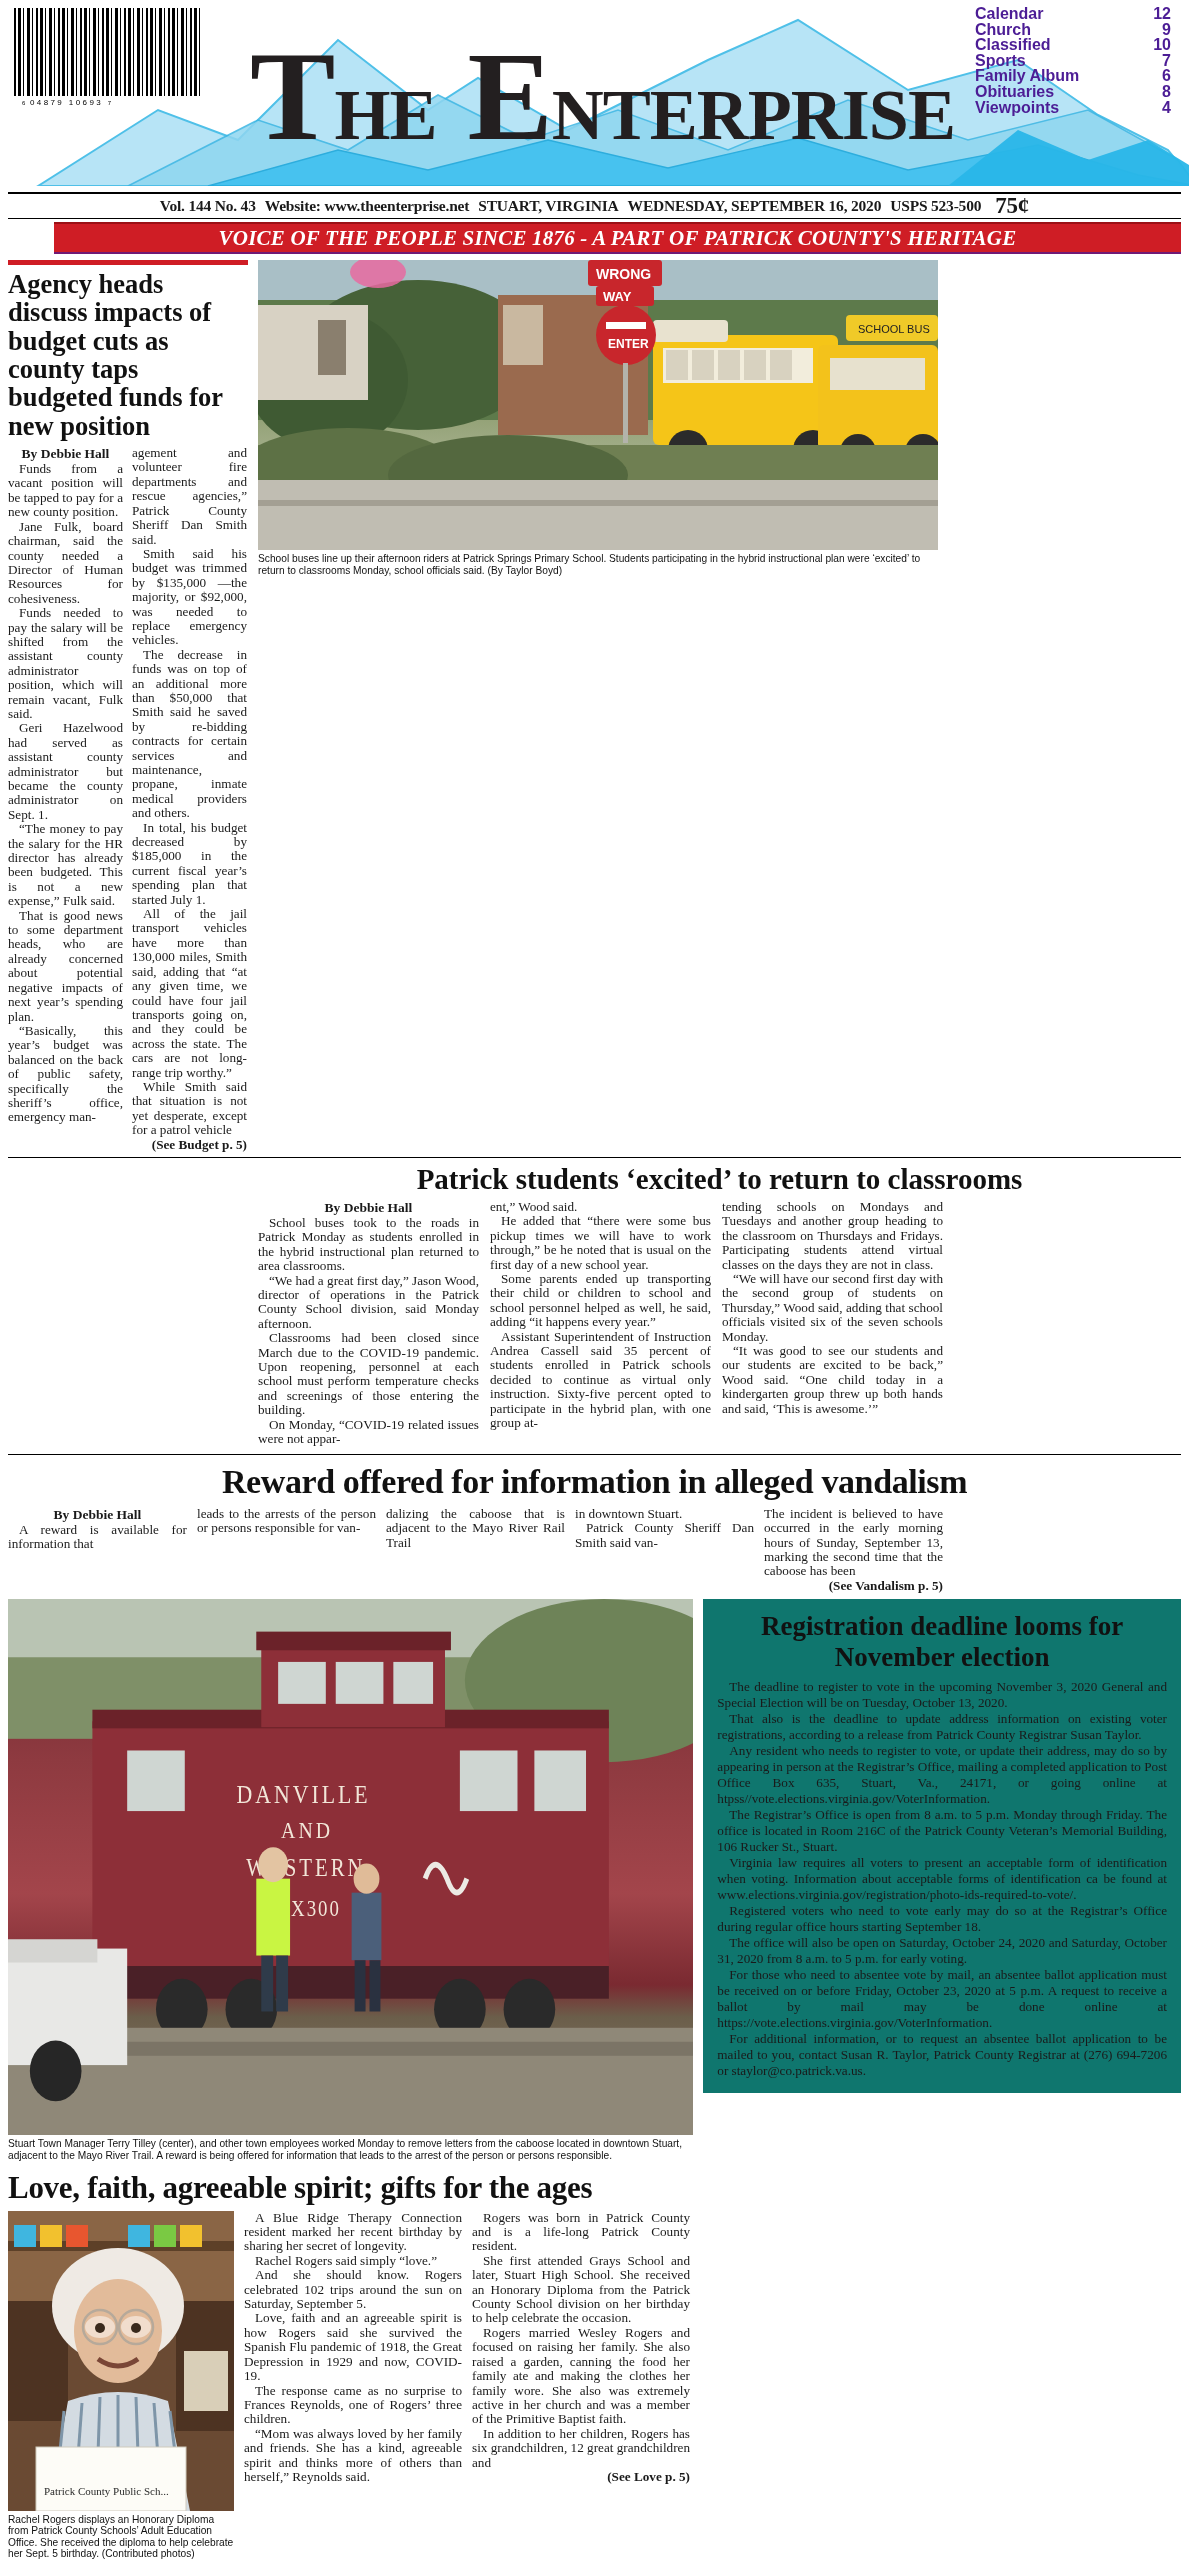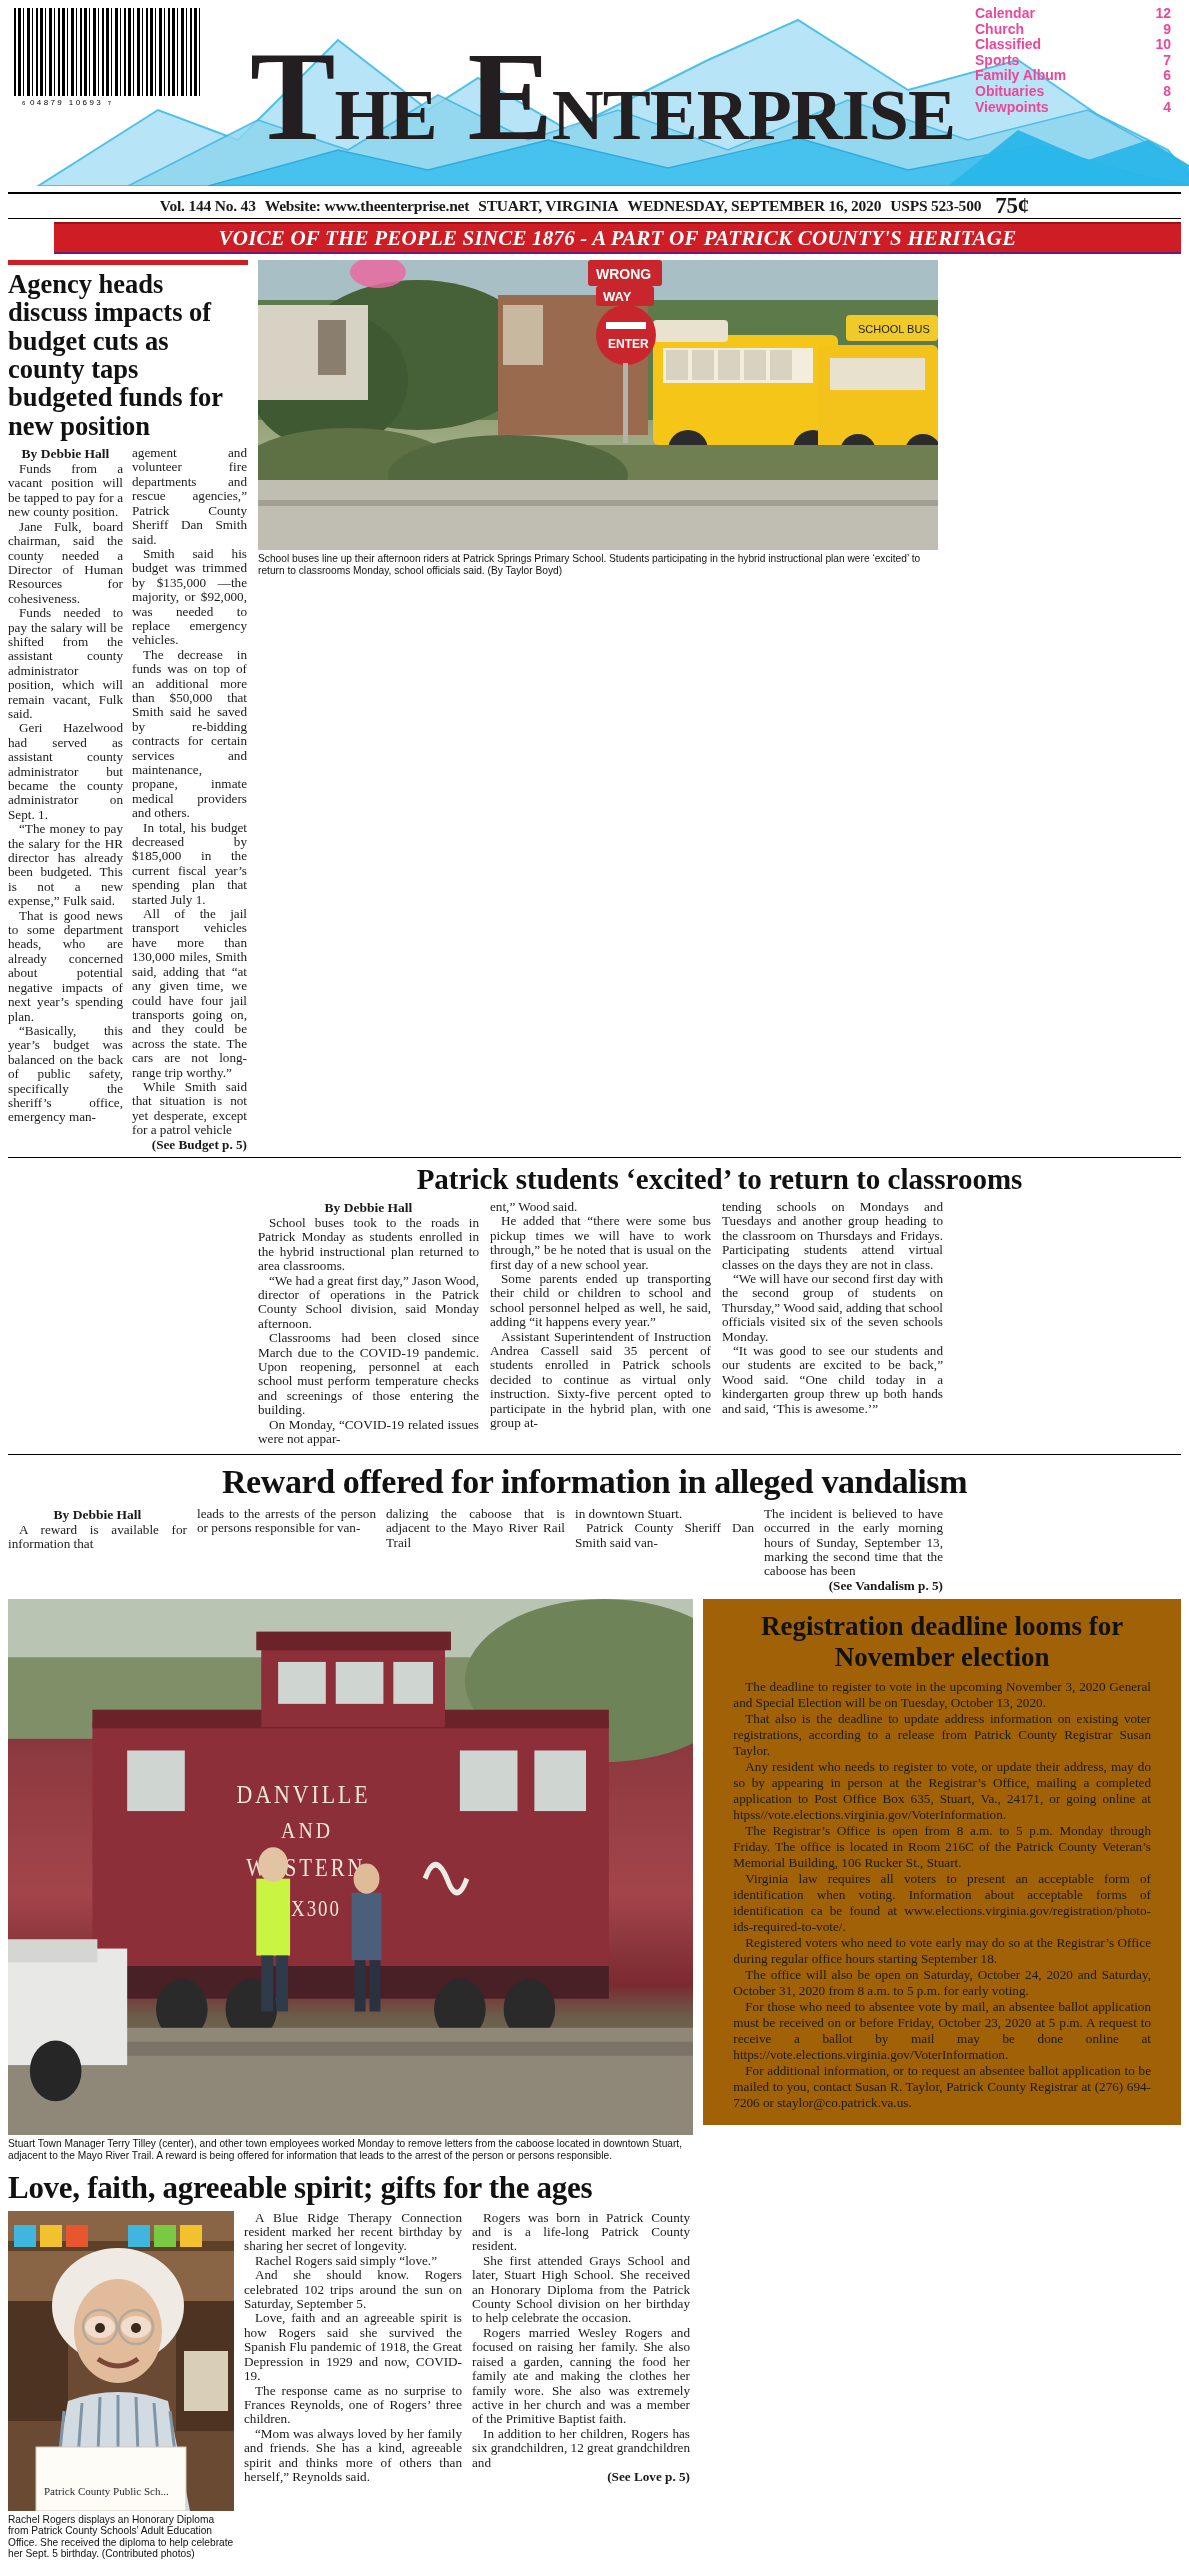--- a/index.html
+++ b/index.html
@@ -32,21 +32,21 @@
 
   .masthead-title {
     position:absolute; left:0; top:6px; width:1189px; text-align:center;
     font-family:"Liberation Serif", serif; font-weight:bold;
     font-size:128px; line-height:180px; letter-spacing:-1px;
     color:#231f20; z-index:3; white-space:nowrap;
   }
   .masthead-title .sm { font-size:72px; }
 
   .index-box { position:absolute; right:10px; top:6px; width:196px; z-index:4;
-     font-family:"Liberation Sans", sans-serif; font-weight:bold; font-size:14px; color:#ec4899; }
+     font-family:"Liberation Sans", sans-serif; font-weight:bold; font-size:16px; color:#4c1d95; }
   .index-row { display:flex; justify-content:space-between; line-height:15.6px; }
   .index-row .lbl { }
   .index-row .pg { width:26px; text-align:right; }
 
   
   .dateline {
     border-top:2px solid #000; border-bottom:1px solid #000;
     height:27px; display:flex; align-items:center; justify-content:center;
     font-family:"Liberation Serif", serif; font-weight:bold; font-size:15.5px;
     letter-spacing:-0.2px; white-space:nowrap; padding:0 4px;text-align:center;
@@ -92,21 +92,21 @@
   
   .s3-head { font-size:34px; text-align:center; margin:9px 0 6px; letter-spacing:-0.4px;}
   .s3-cols { display:flex; gap:10px; }
   .s3-cols .col { width:179px; }
 
   .ph-caboose { height:536px; background:
      linear-gradient(#cfd8cf 0%, #9fae8e 14%, #7d3038 16%, #8e3a40 30%, #a3454b 55%, #7a2a31 72%, #6b5e4a 78%, #8d8272 100%);
   }
 
   
-  .sidebox { background:#a16207; padding:12px 30px 14px; }
+  .sidebox { background:#0f766e; padding:12px 14px 14px; }
   .sidebox-head { font-size:27px; text-align:center; line-height:1.12; margin-bottom:7px; }
   .sidebox p { font-size:13.2px; line-height:16px; text-align:justify; text-indent:12px; margin:0;
      hyphens:auto; -webkit-hyphens:auto; }
 
   
   .s4-head { font-size:31px; margin:10px 0 6px; letter-spacing:-0.3px; }
   .s4-cols { display:flex; gap:10px; }
   .s4-cols .col { width:218px; }
   .ph-rachel { height:300px; background:
      linear-gradient(#6d4a33 0%, #7c5539 20%, #b9a893 40%, #d8cfc2 60%, #9a8570 85%, #6b4c35 100%);

